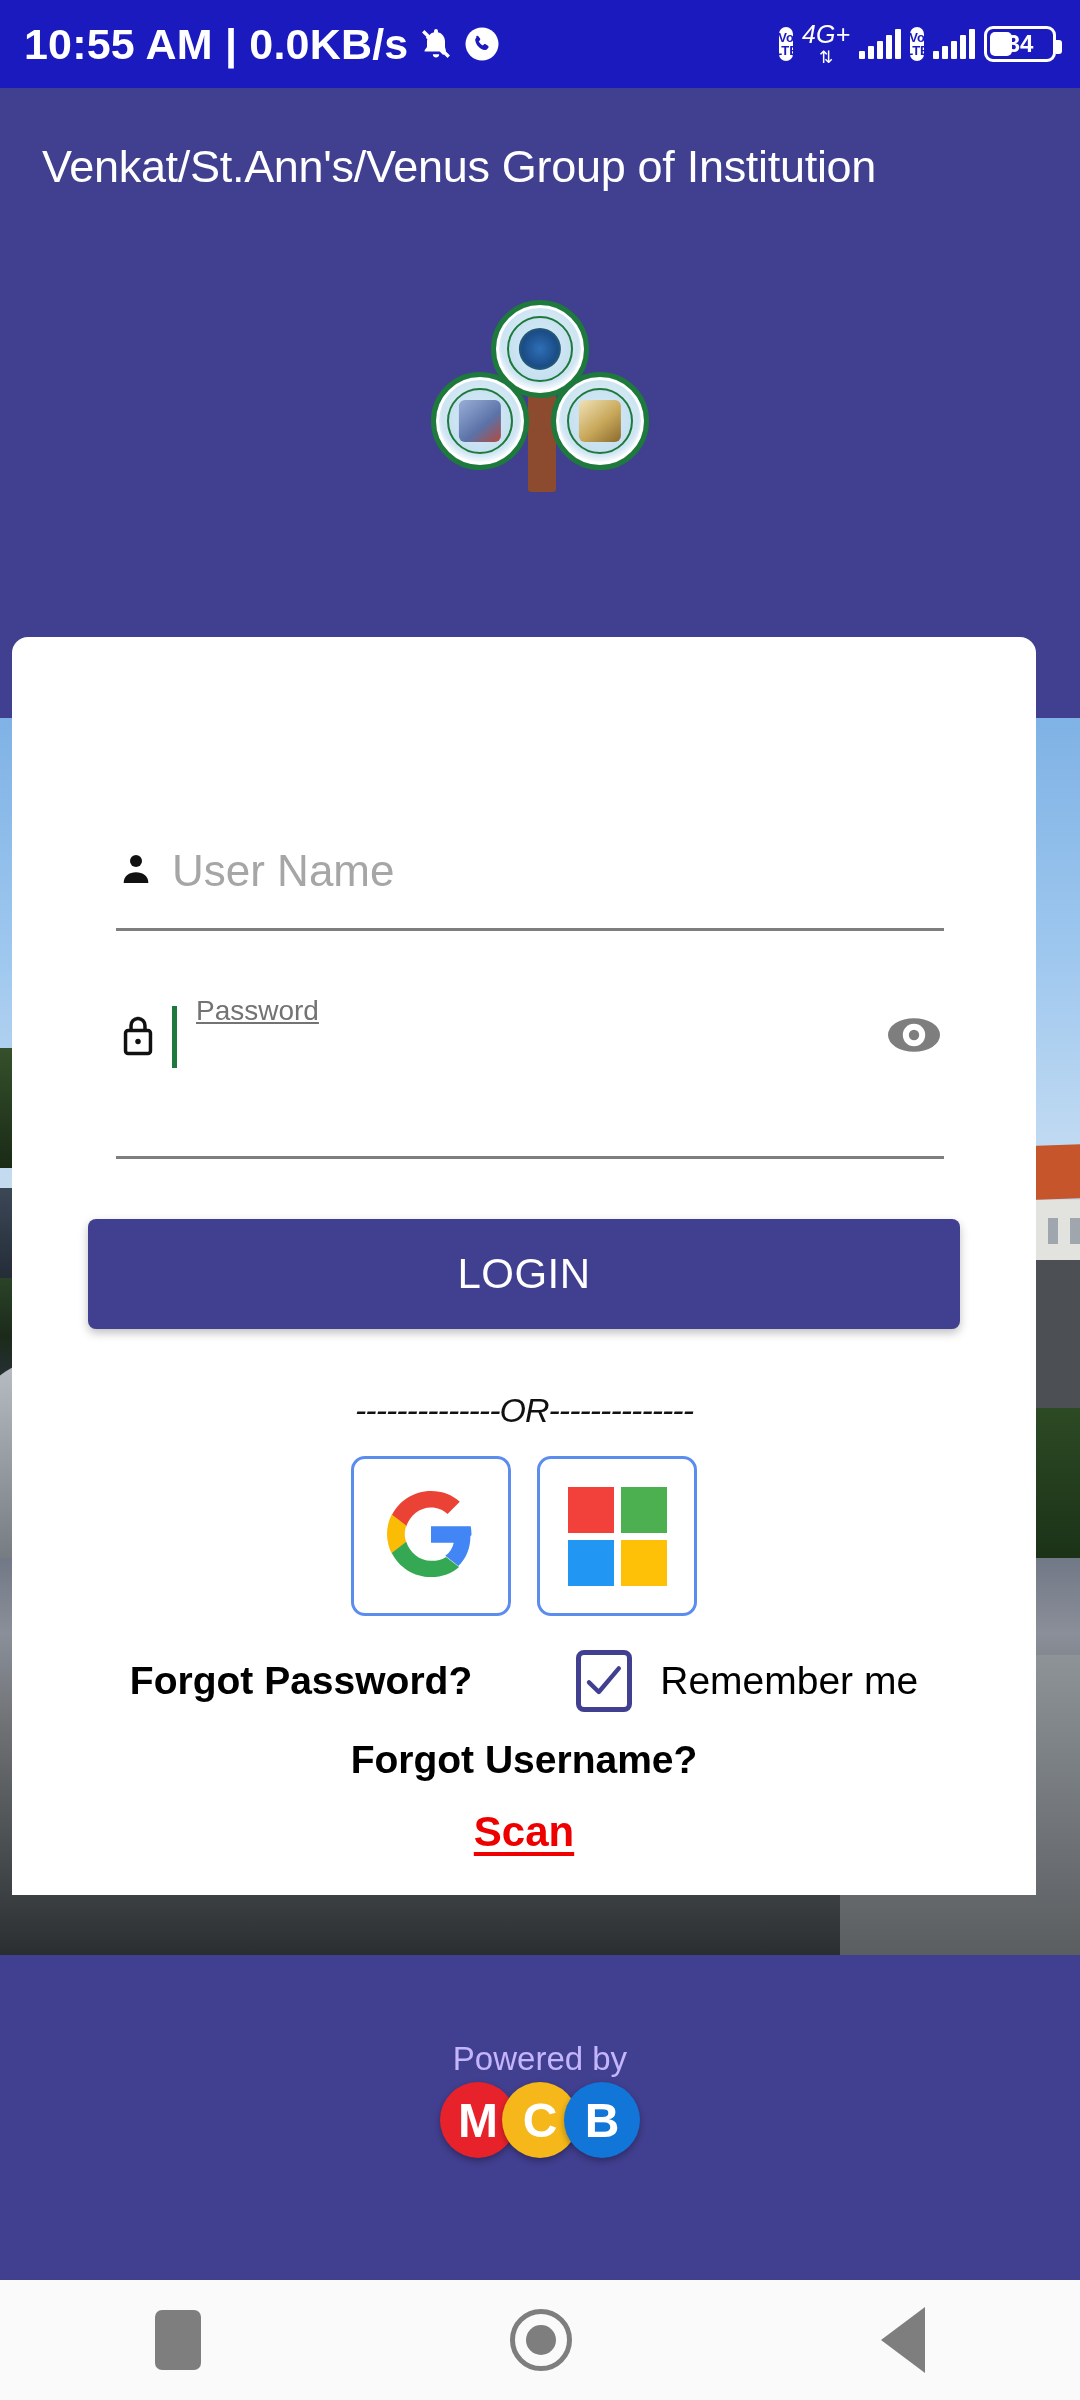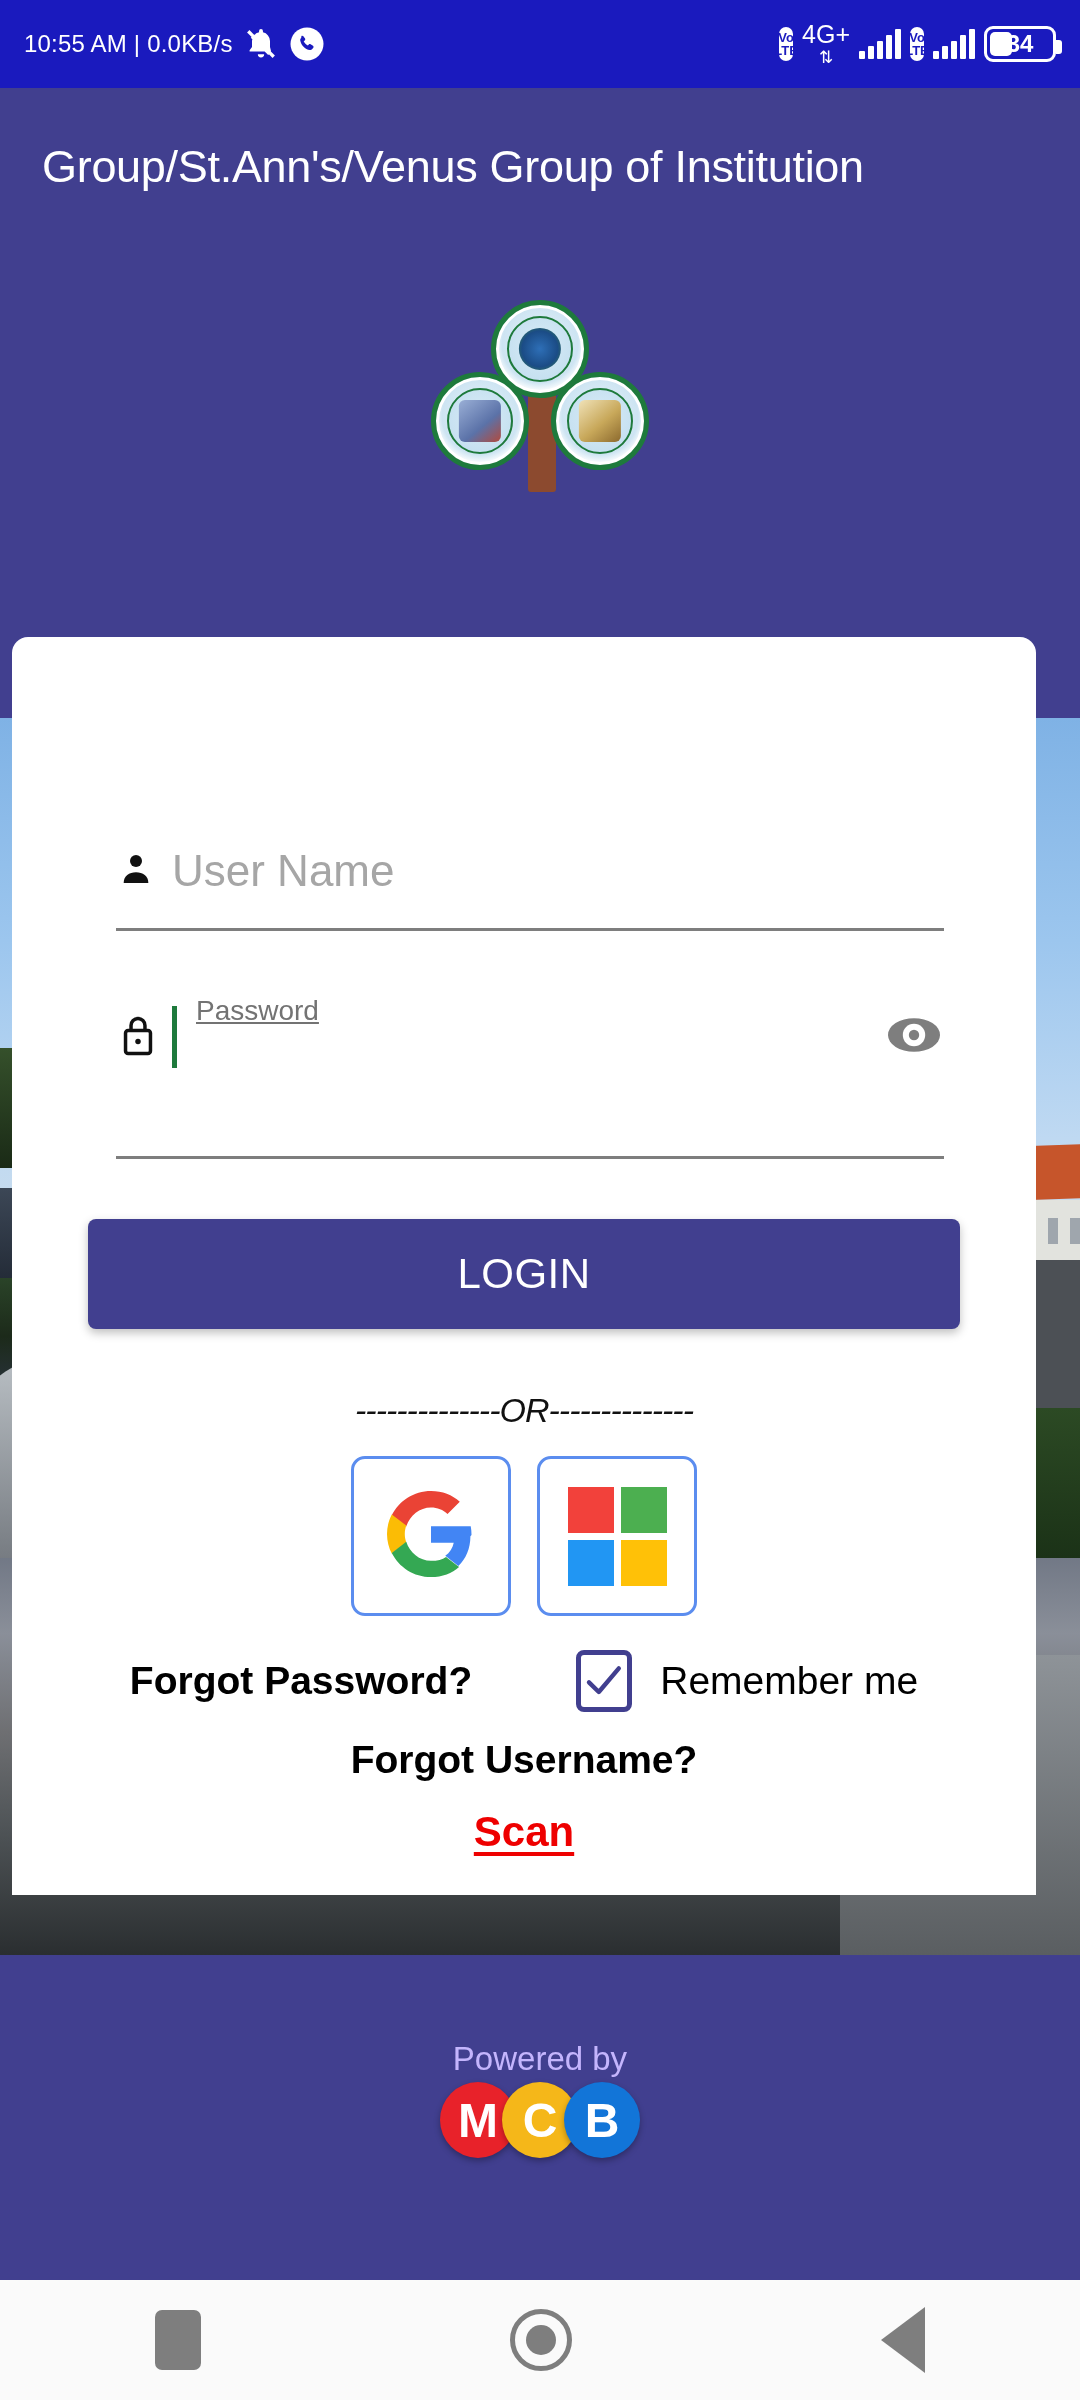--- a/index.html
+++ b/index.html
@@ -64,28 +64,28 @@
   }
 
   
   #status-bar{
     position:absolute; left:0; top:0; width:1080px; height:88px;
     background:#1A1ABE; color:#FFFFFF;
     display:flex; align-items:center; justify-content:space-between;
     padding:0 24px;
   }
   #status-left{ display:flex; align-items:center; gap:10px; }
-  #status-left .clock{ font-size:24px; letter-spacing:.2px; }
+  #status-left .clock{ font-size:43px; letter-spacing:.2px;font-weight:bold; }
   #status-right{ display:flex; align-items:center; gap:9px; }
   .volte{
     width:14px; height:34px; border-radius:7px; background:#FFFFFF; color:#1A1ABE;
     display:flex; flex-direction:column; align-items:center; justify-content:center;
     font-size:13px; font-weight:bold; line-height:1.02;
   }
-  .net-label{ font-size:25px; line-height:1; margin-bottom:2px; }
+  .net-label{ font-size:25px; line-height:1; margin-bottom:2px;font-style:italic; }
   .netgrp{ display:flex; flex-direction:column; align-items:center; }
   .bars{ display:flex; align-items:flex-end; gap:3px; height:30px; }
   .bars i{ display:block; width:6px; background:#FFFFFF; border-radius:1px; }
   .bars i:nth-child(1){ height:8px; }
   .bars i:nth-child(2){ height:13px; }
   .bars i:nth-child(3){ height:18px; }
   .bars i:nth-child(4){ height:24px; }
   .bars i:nth-child(5){ height:30px; }
   .updown{ font-size:17px; line-height:1; }
   .batt{
@@ -292,21 +292,21 @@
         <i></i>
       </span>
     <span class="batt">
       <span class="fill"></span>
       <span class="pct">34</span>
     </span>
   </div>
 </div>
 
 <div id="app-header">
-  <div id="app-title">Group/St.Ann's/Venus Group of Institution</div>
+  <div id="app-title">Venkat/St.Ann's/Venus Group of Institution</div>
 </div>
 
 <div id="logo-wrap">
   <div id="logo">
     <div class="trunk"></div>
     <div class="crest" id="crest-left">
       <div class="inner"></div>
         <div class="emb"></div>
     </div>
     <div class="crest" id="crest-right">

